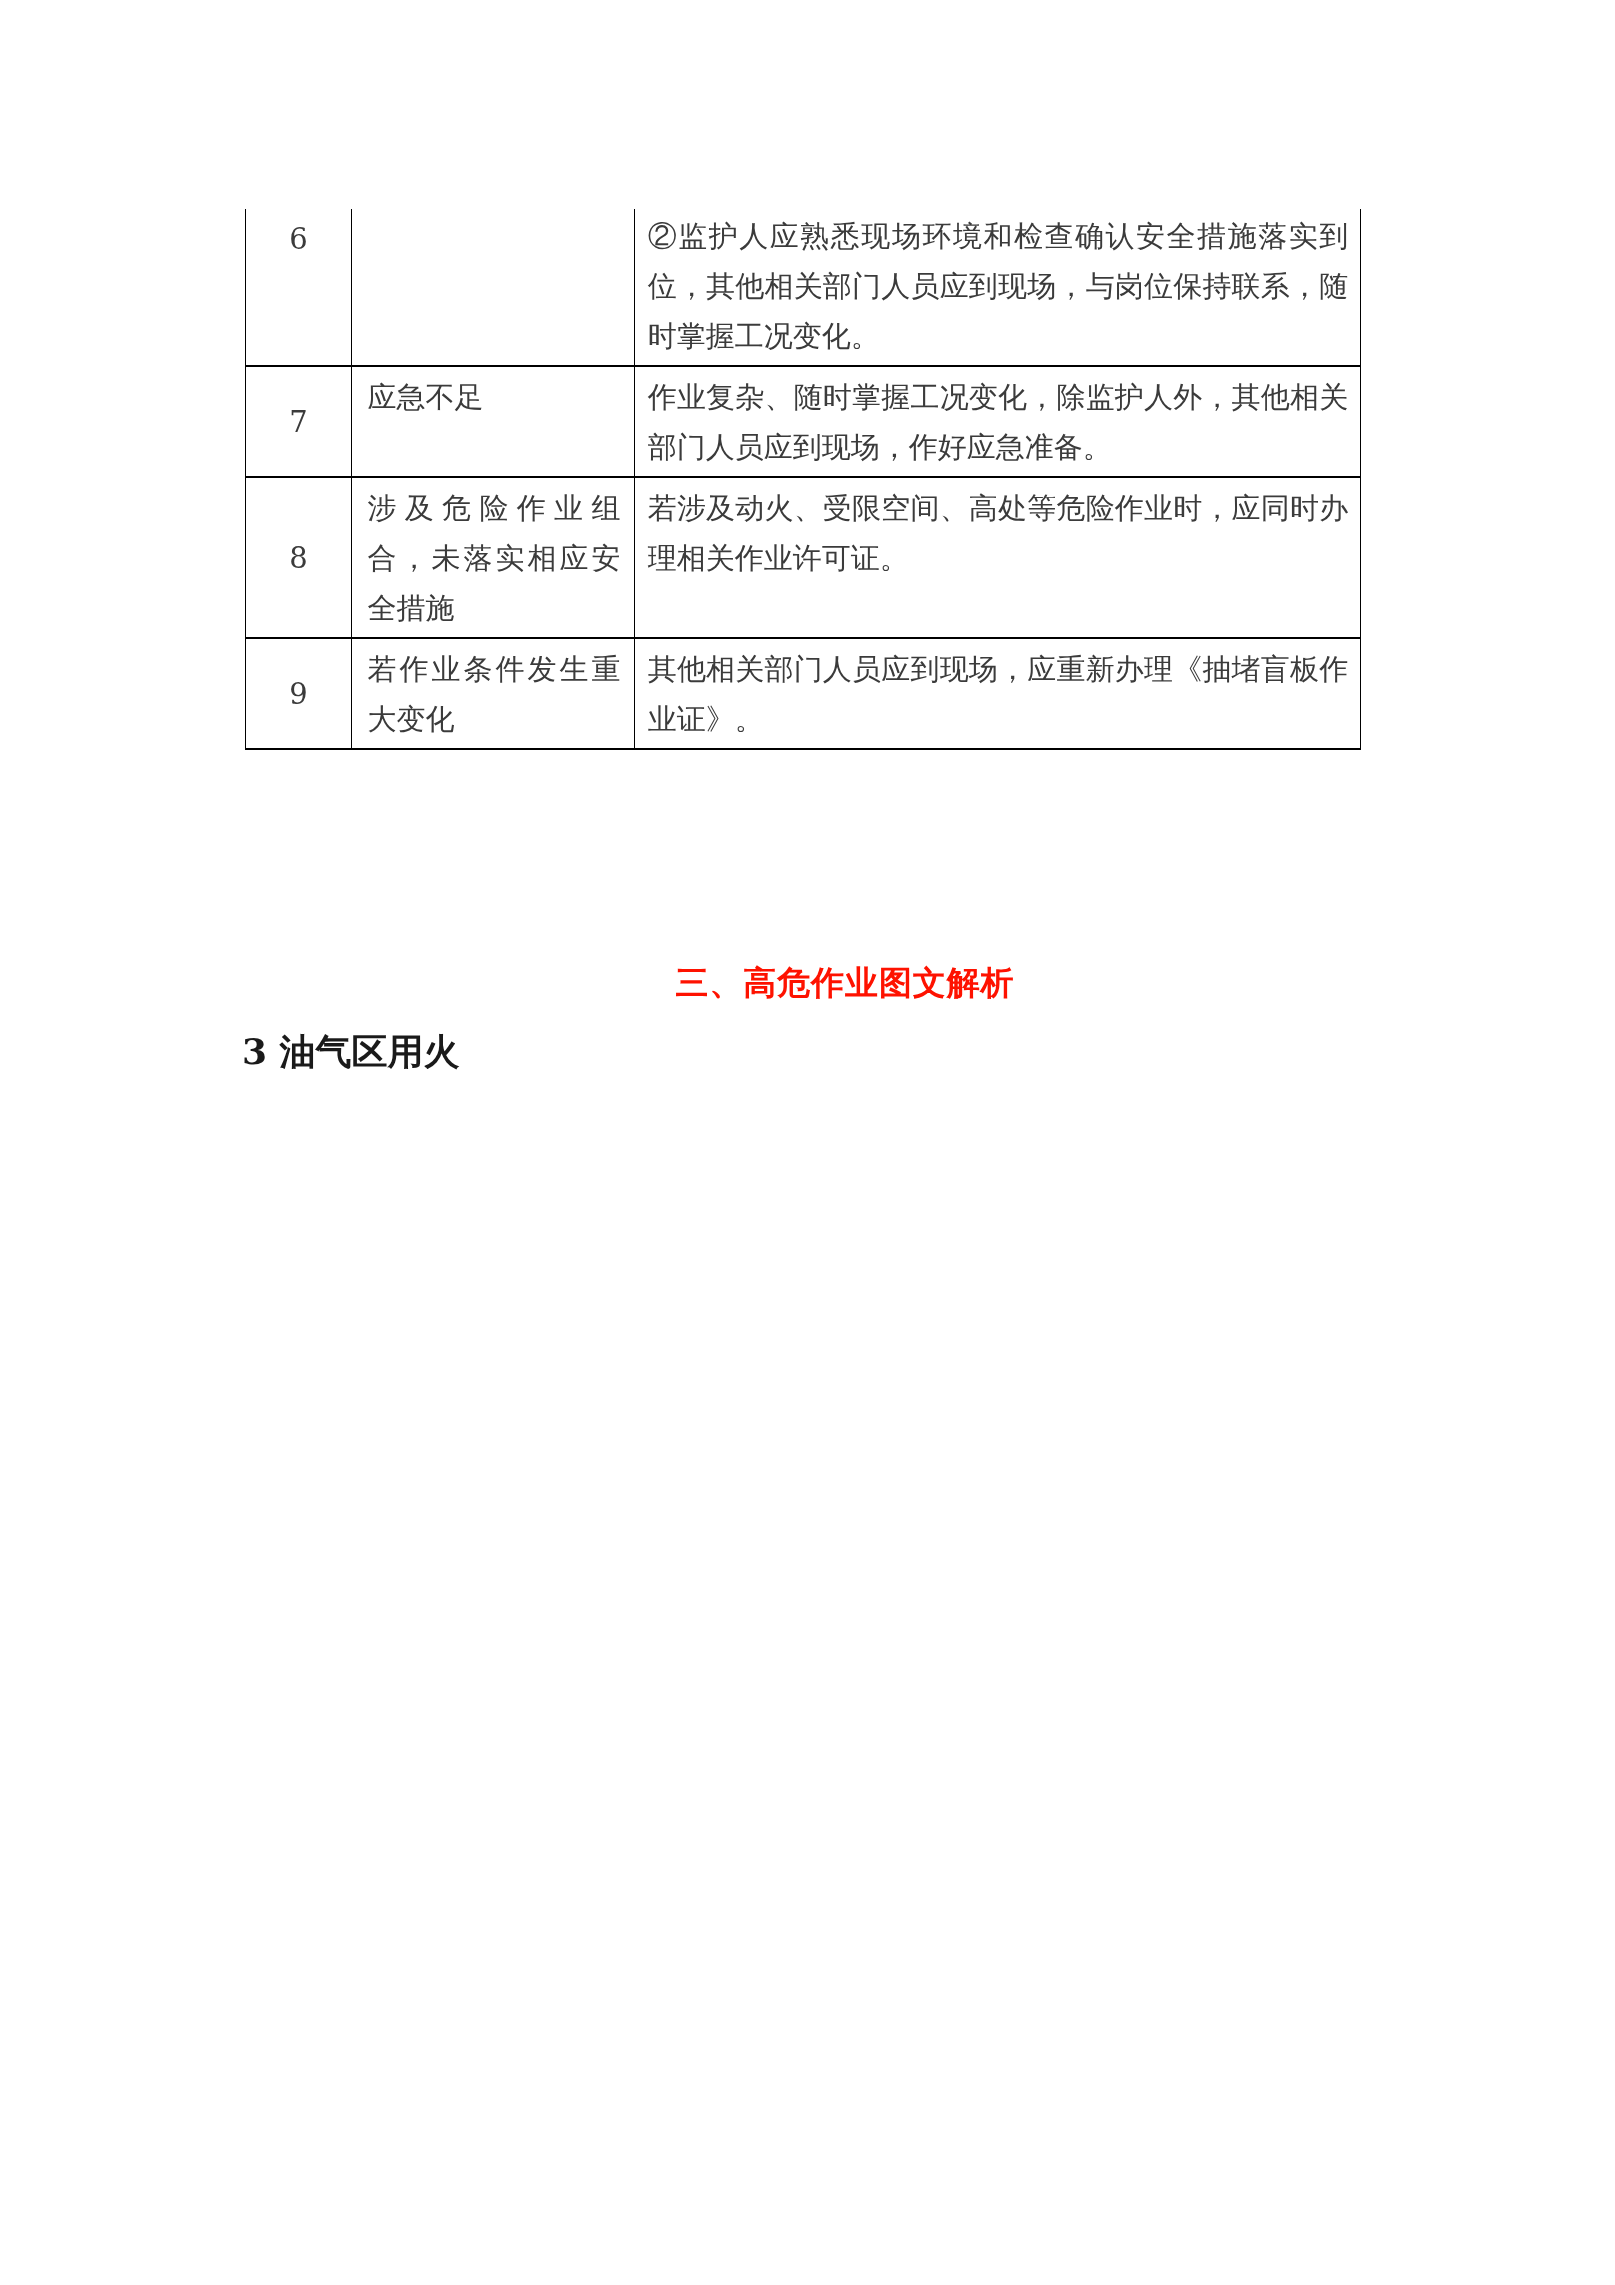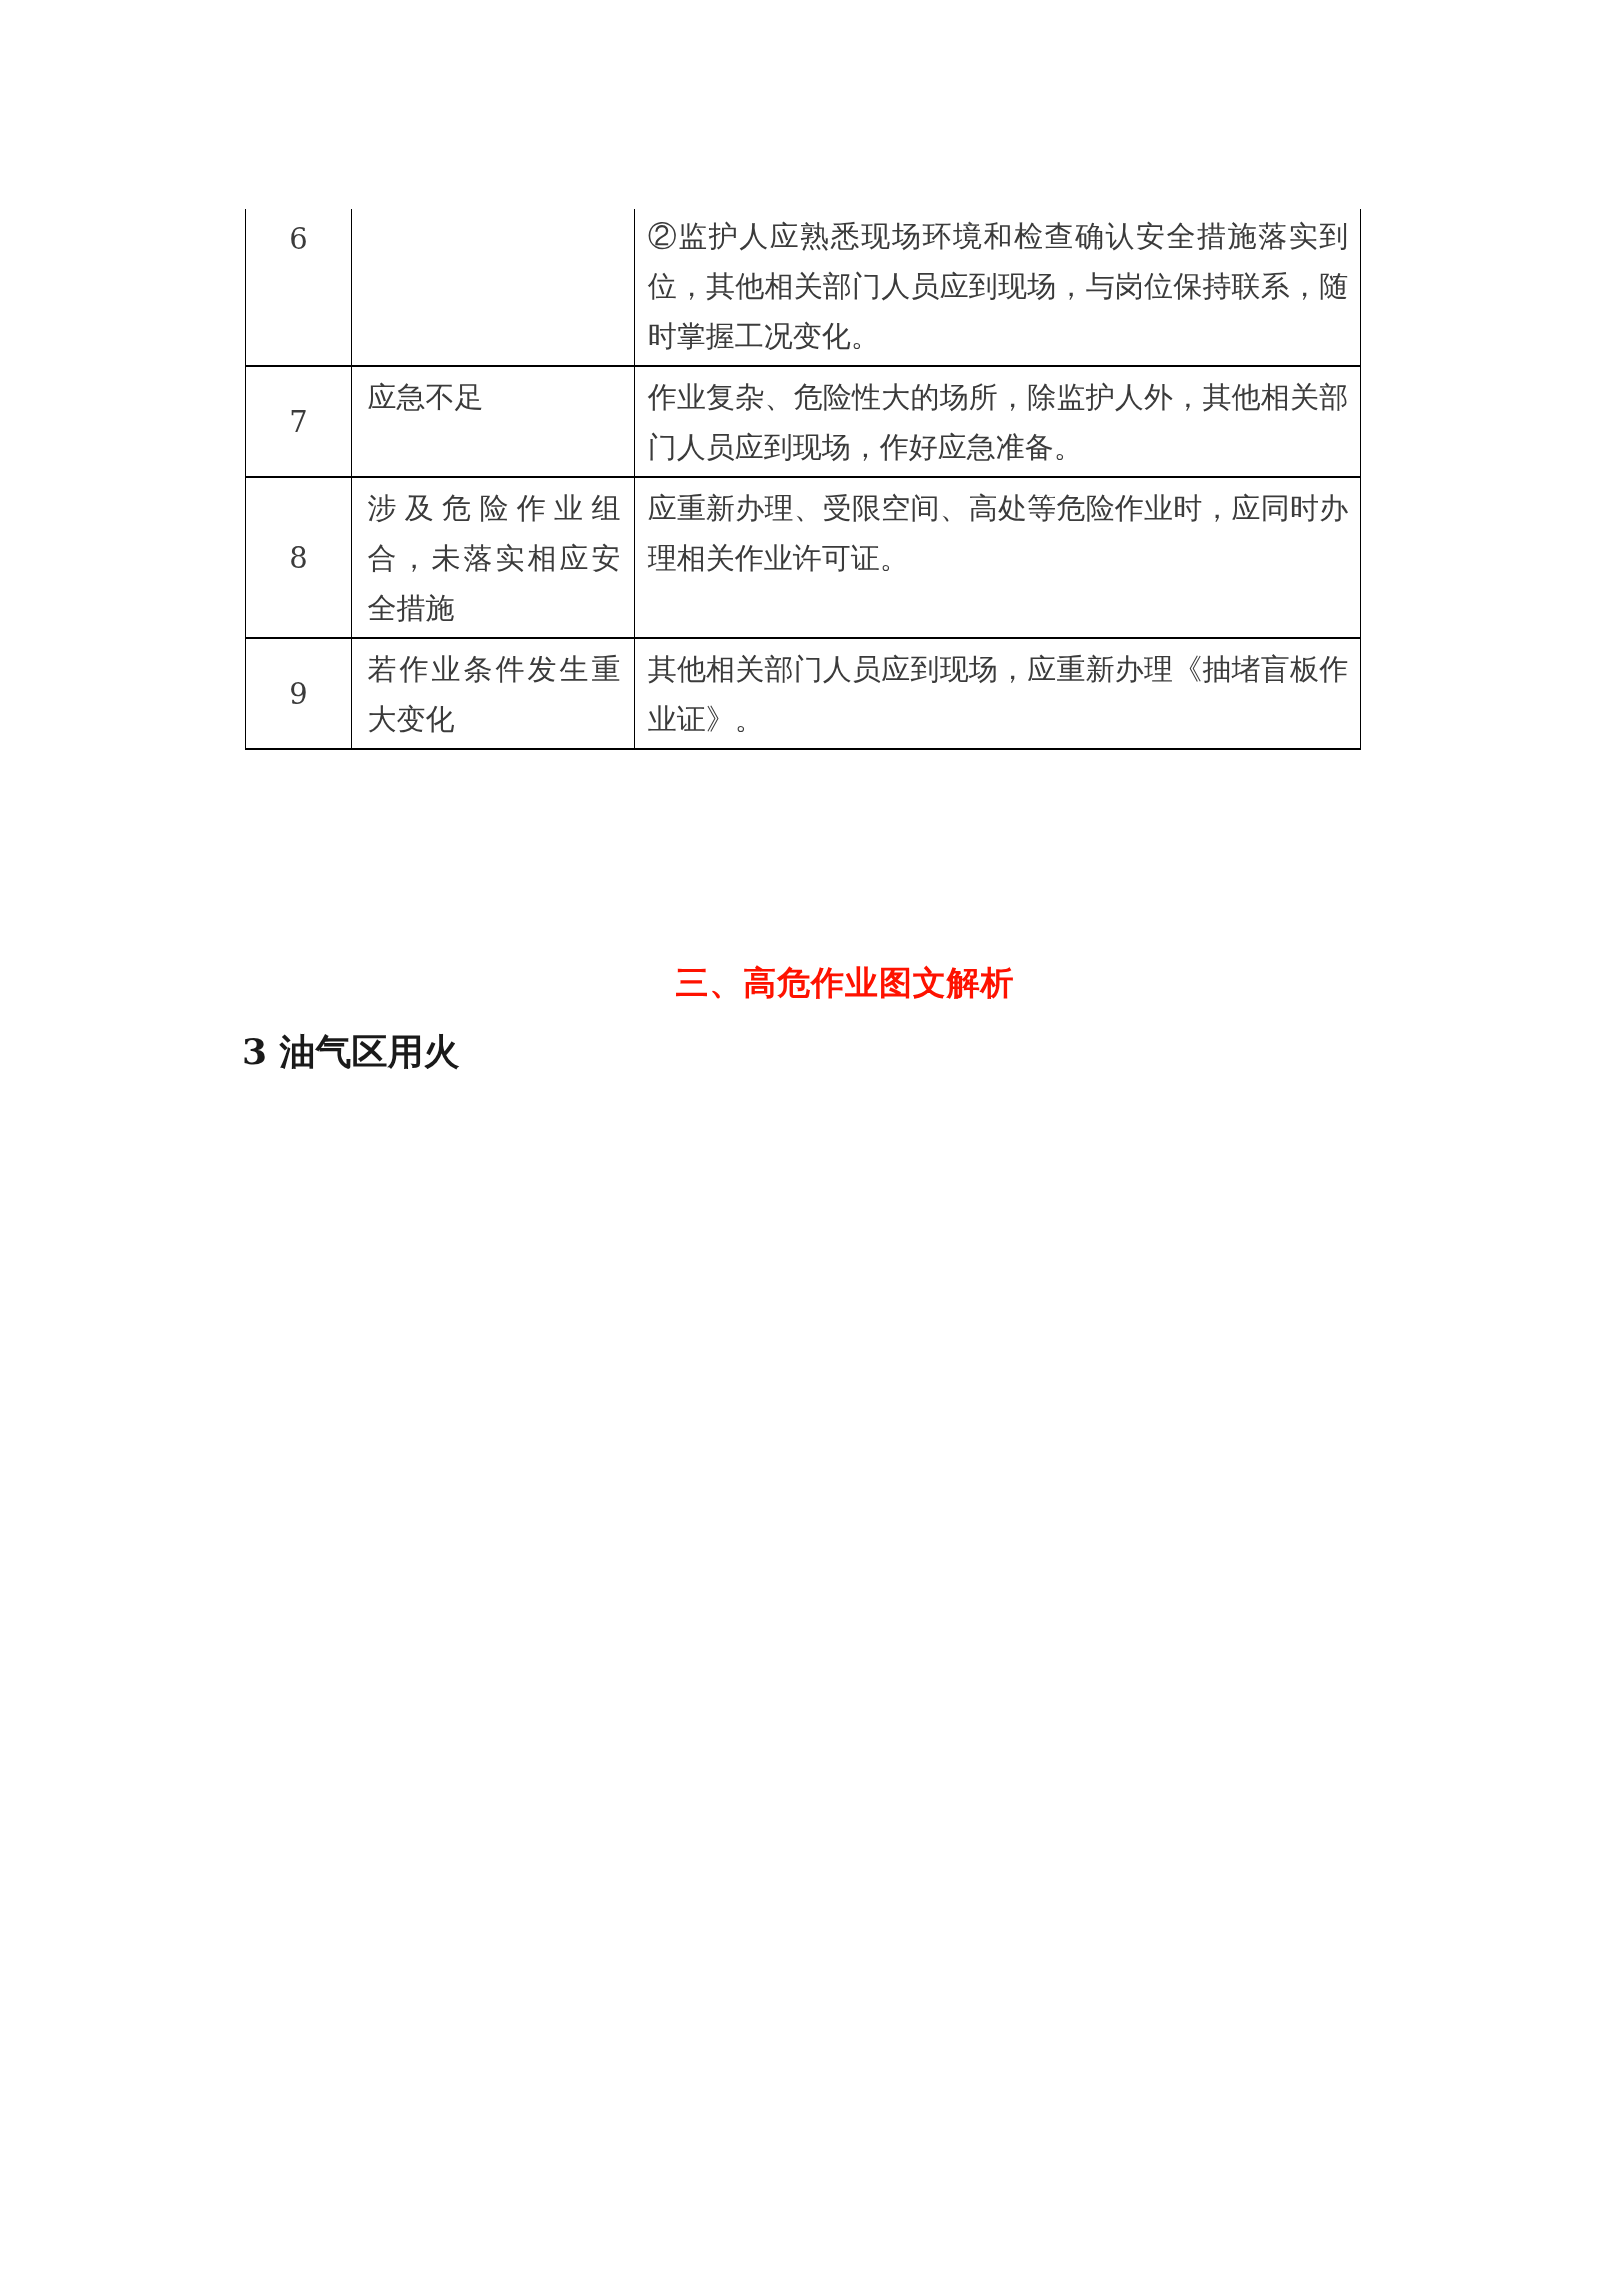--- a/index.html
+++ b/index.html
@@ -96,26 +96,26 @@
   <table class="doc-table" style="color: rgb(59, 59, 59);">
     <tbody>
       <tr class="r6">
         <td class="num">6</td>
         <td class="cause"></td>
         <td class="measure">②监护人应熟悉现场环境和检查确认安全措施落实到位，其他相关部门人员应到现场，与岗位保持联系，随时掌握工况变化。</td>
       </tr>
       <tr class="r7">
         <td class="num">7</td>
         <td class="cause">应急不足</td>
-        <td class="measure">作业复杂、危险性大的场所，除监护人外，其他相关部门人员应到现场，作好应急准备。</td>
+        <td class="measure">作业复杂、随时掌握工况变化，除监护人外，其他相关部门人员应到现场，作好应急准备。</td>
       </tr>
       <tr class="r8">
         <td class="num">8</td>
         <td class="cause">涉及危险作业组合，未落实相应安全措施</td>
-        <td class="measure">应重新办理、受限空间、高处等危险作业时，应同时办理相关作业许可证。</td>
+        <td class="measure">若涉及动火、受限空间、高处等危险作业时，应同时办理相关作业许可证。</td>
       </tr>
       <tr class="r9">
         <td class="num">9</td>
         <td class="cause">若作业条件发生重大变化</td>
         <td class="measure">其他相关部门人员应到现场，应重新办理《抽堵盲板作业证》。</td>
       </tr>
     </tbody>
   </table>
 
   <div class="section-title" style="color: rgb(254, 18, 0);">三、高危作业图文解析</div>

